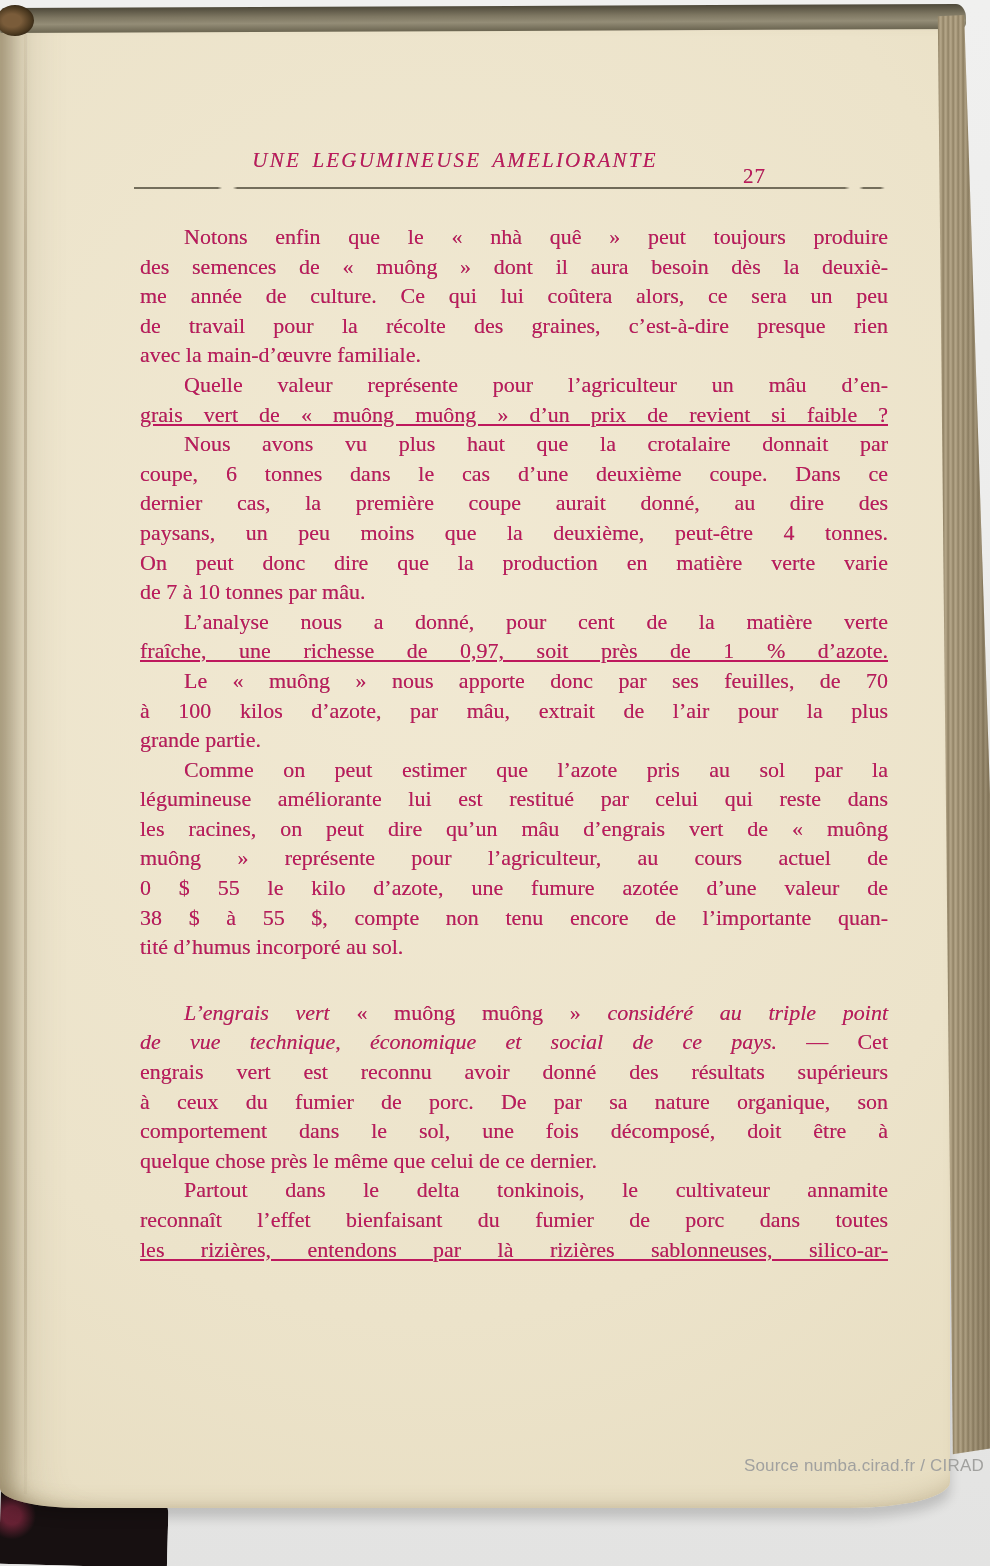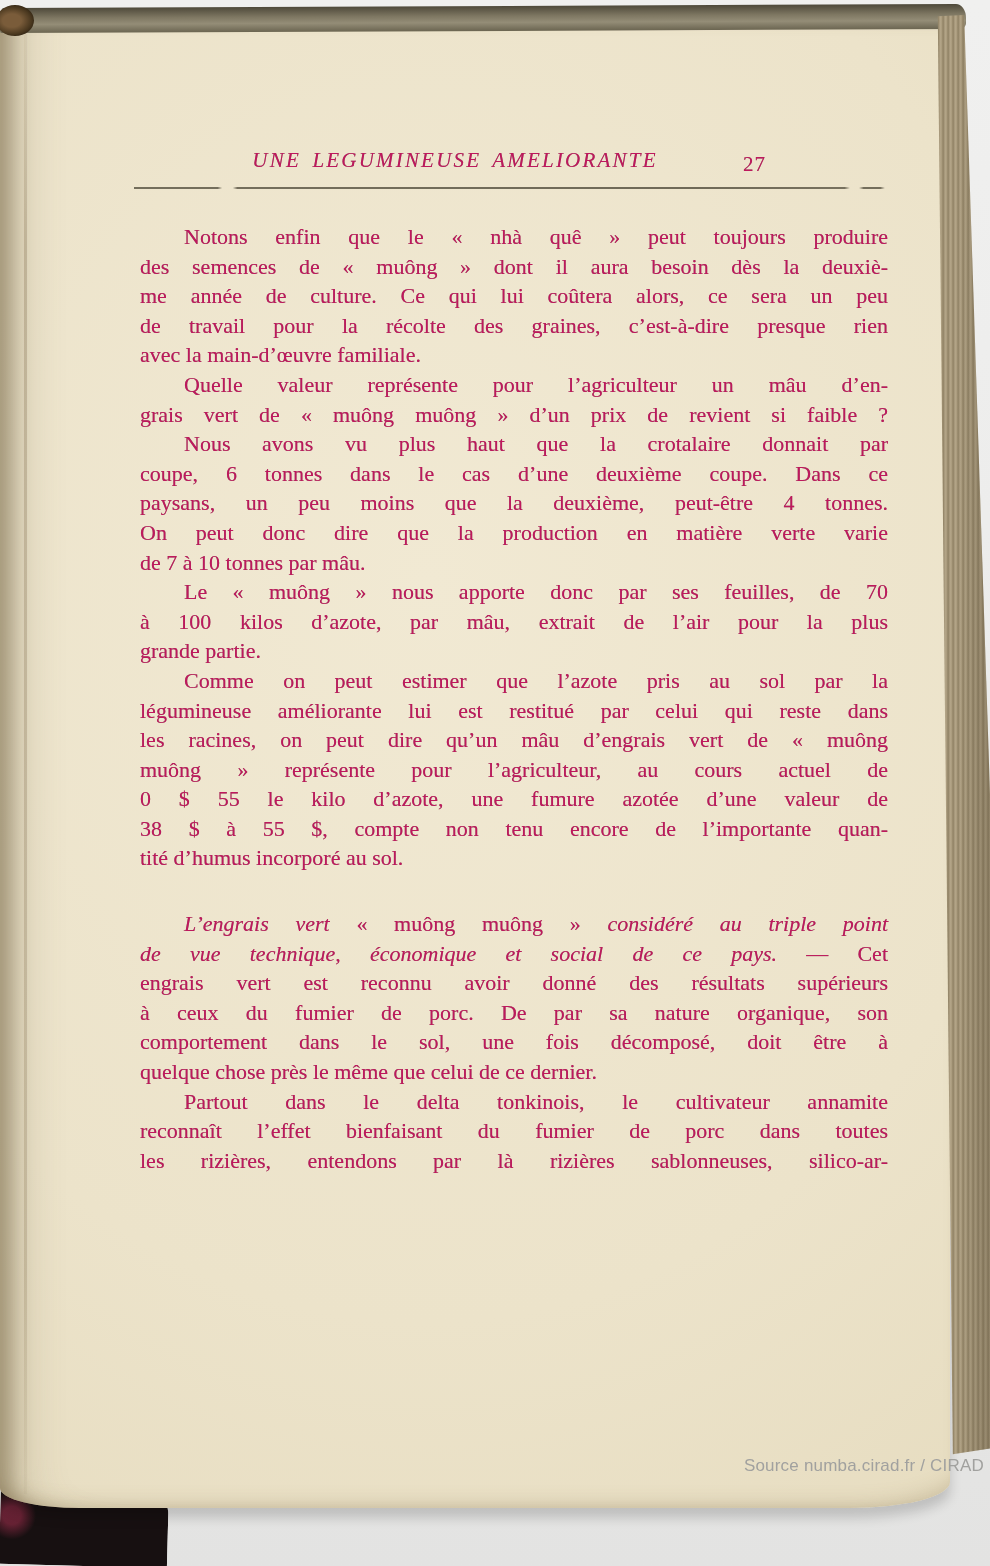--- a/index.html
+++ b/index.html
@@ -53,38 +53,38 @@
   
   .content{
     position:absolute;left:132px;top:148px;width:748px;z-index:4;
     color:#be185d;text-shadow:0 0 .6px rgba(62,52,38,.5);margin-left:8px;
   }
   .header-row{position:relative;height:40px;}
   .running-title{
     display:block;text-align:center;transform:translateX(-59px);
     font-style:italic;font-size:21px;letter-spacing:2.2px;word-spacing:4px;white-space:nowrap;
   }
-  .folio{position:absolute;right:122px;top:4px;font-size:21px;letter-spacing:1px;}
+  .folio{position:absolute;right:122px;top:16px;font-size:21px;letter-spacing:1px;}
   .header-rule{
     position:absolute;top:39px;left:-6px;width:760px;height:2px;opacity:.8;
     background:linear-gradient(90deg,
       #55503f 0%, #55503f 11%, rgba(85,80,63,0) 11.6%, rgba(85,80,63,0) 13%,
       #55503f 13.6%, #4f4a3a 74%, #5a5443 93.5%, rgba(85,80,63,0) 94.2%,
       rgba(85,80,63,0) 95.4%, #55503f 96%, #55503f 98.2%, rgba(85,80,63,0) 98.8%);
   }
   .text-block{position:absolute;top:74px;left:0;width:748px;font-size:22px;}
   .para{margin:0;padding:0;}
   .para.space-before{margin-top:36px;}
   .line{
     display:block;line-height:29.6px;
     text-align:justify;text-align-last:justify;
   }
   .line.first{text-indent:44px;}
   .line.last{text-align-last:left;}
-  .line.last.full{text-align-last:justify;}
+  .line.last.full{text-align-last:justify;text-decoration:underline;}
   .line i{font-style:italic;}
   
   .watermark{
     position:absolute;right:6px;top:1456px;z-index:6;
     font-family:"Liberation Sans","DejaVu Sans",sans-serif;
     font-size:17px;color:#a1a19f;letter-spacing:.2px;
   }
 </style>
 </head>
 <body>
@@ -108,23 +108,28 @@
         <span class="line">de travail pour la récolte des graines, c’est-à-dire presque rien</span>
         <span class="line last">avec la main-d’œuvre familiale.</span>
       </p>
       <p class="para">
         <span class="line first">Quelle valeur représente pour l’agriculteur un mâu d’en-</span>
         <span class="line last full">grais vert de « muông muông » d’un prix de revient si faible ?</span>
       </p>
       <p class="para">
         <span class="line first">Nous avons vu plus haut que la crotalaire donnait par</span>
         <span class="line">coupe, 6 tonnes dans le cas d’une deuxième coupe. Dans ce</span>
+        <span class="line">dernier cas, la première coupe aurait donné, au dire des</span>
         <span class="line">paysans, un peu moins que la deuxième, peut-être 4 tonnes.</span>
         <span class="line">On peut donc dire que la production en matière verte varie</span>
         <span class="line last">de 7 à 10 tonnes par mâu.</span>
+      </p>
+      <p class="para">
+        <span class="line first">L’analyse nous a donné, pour cent de la matière verte</span>
+        <span class="line last full">fraîche, une richesse de 0,97, soit près de 1 % d’azote.</span>
       </p>
       <p class="para">
         <span class="line first">Le « muông » nous apporte donc par ses feuilles, de 70</span>
         <span class="line">à 100 kilos d’azote, par mâu, extrait de l’air pour la plus</span>
         <span class="line last">grande partie.</span>
       </p>
       <p class="para">
         <span class="line first">Comme on peut estimer que l’azote pris au sol par la</span>
         <span class="line">légumineuse améliorante lui est restitué par celui qui reste dans</span>
         <span class="line">les racines, on peut dire qu’un mâu d’engrais vert de « muông</span>

